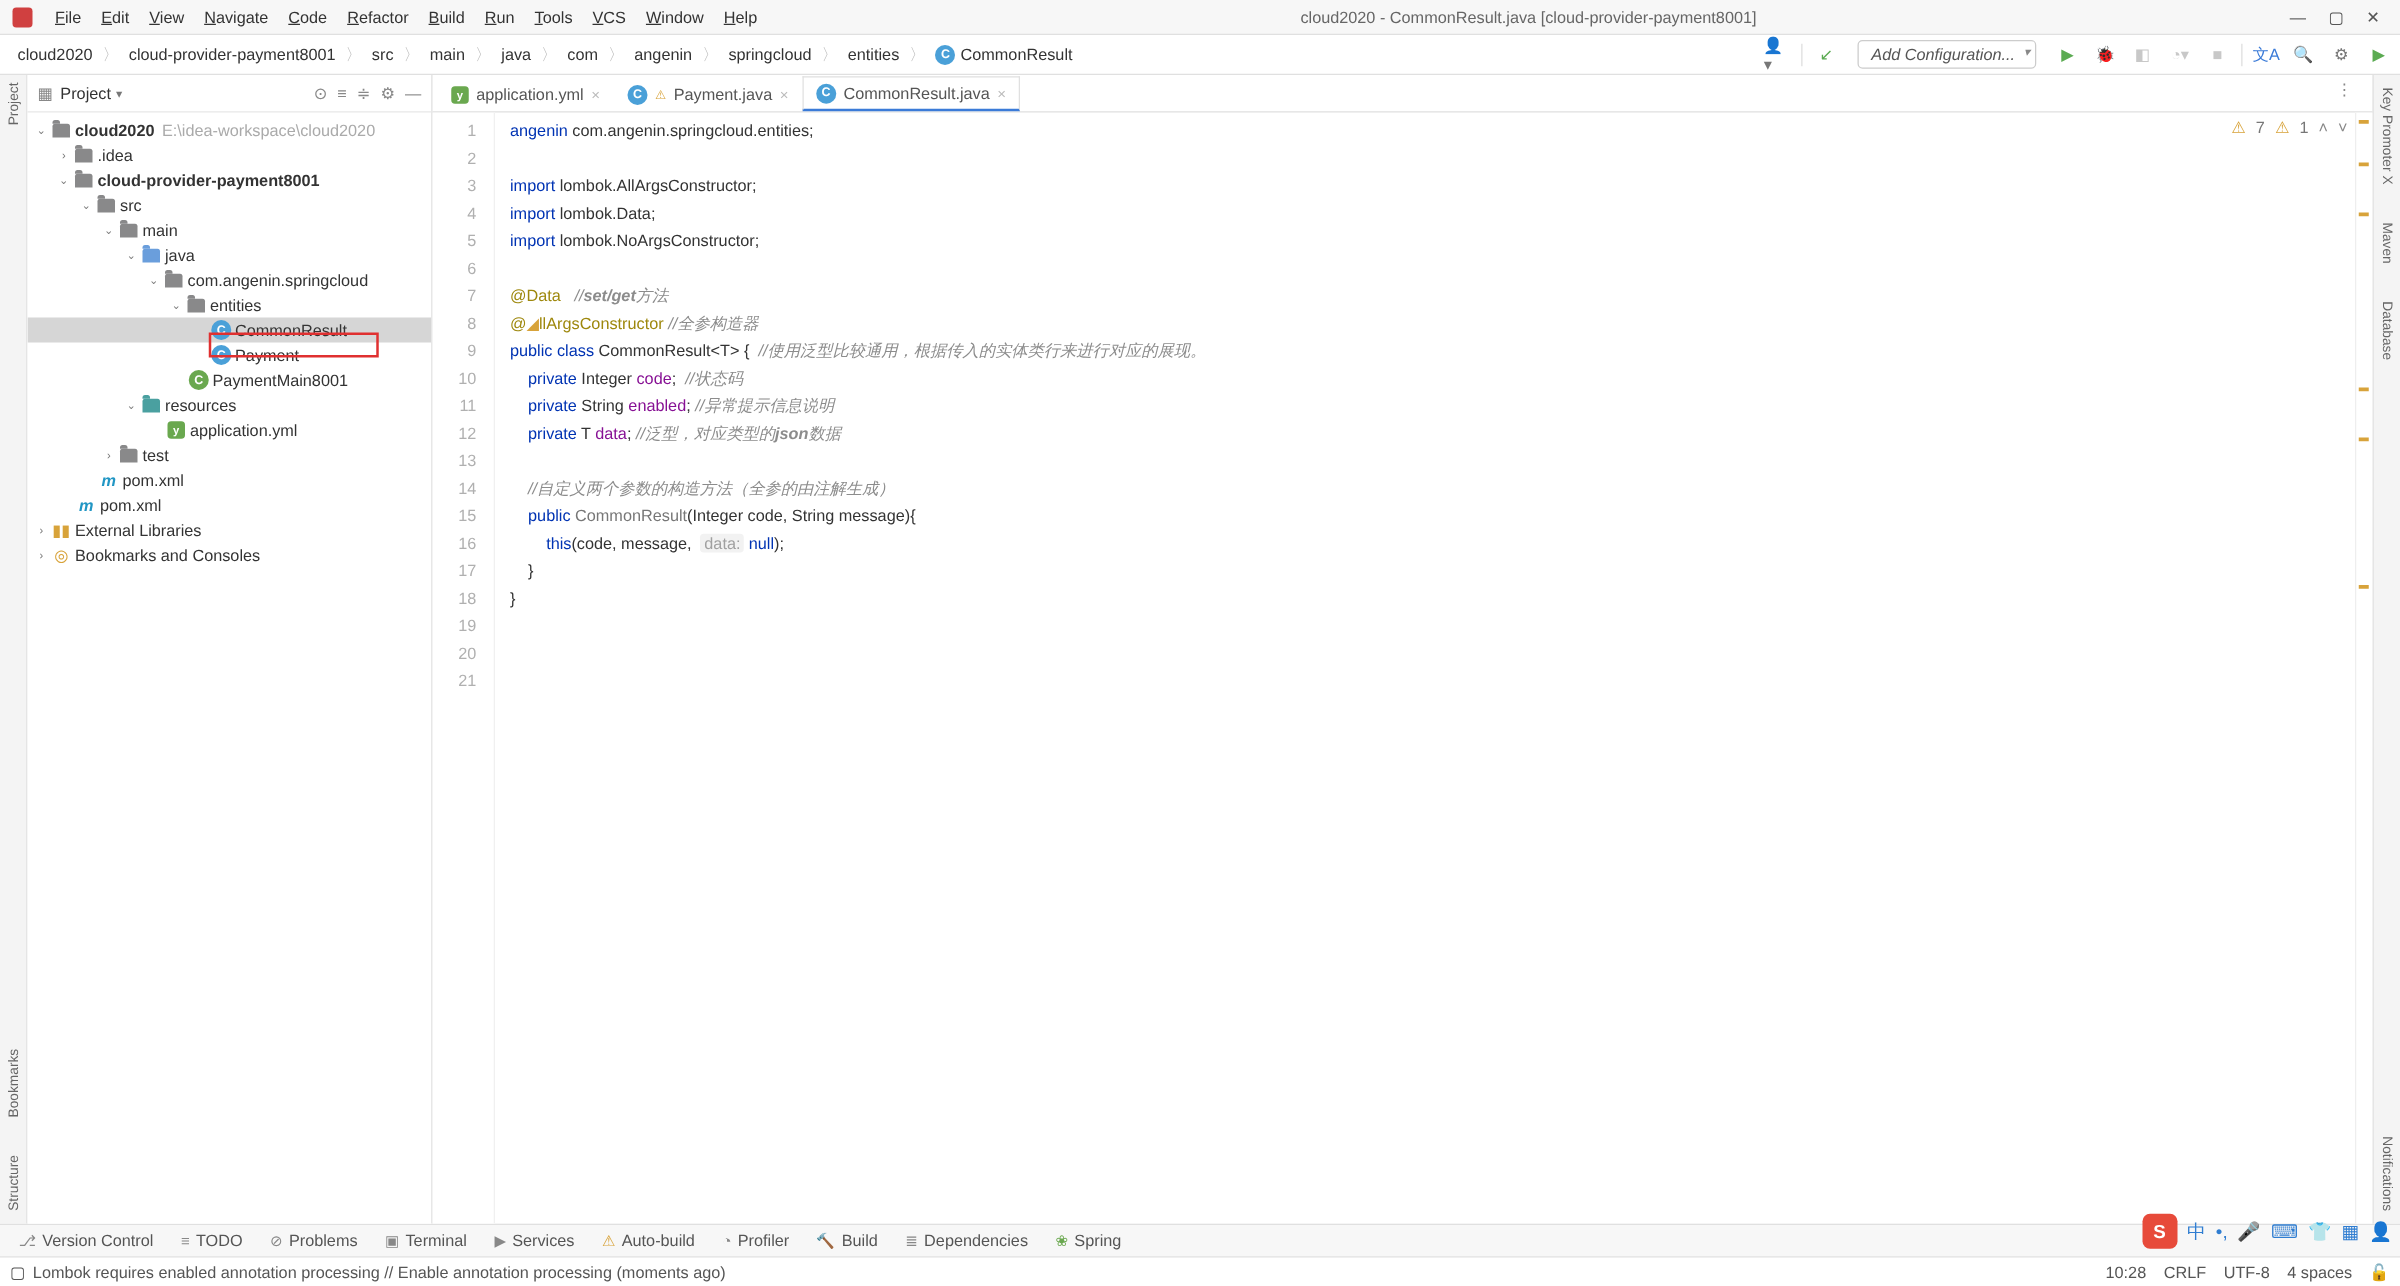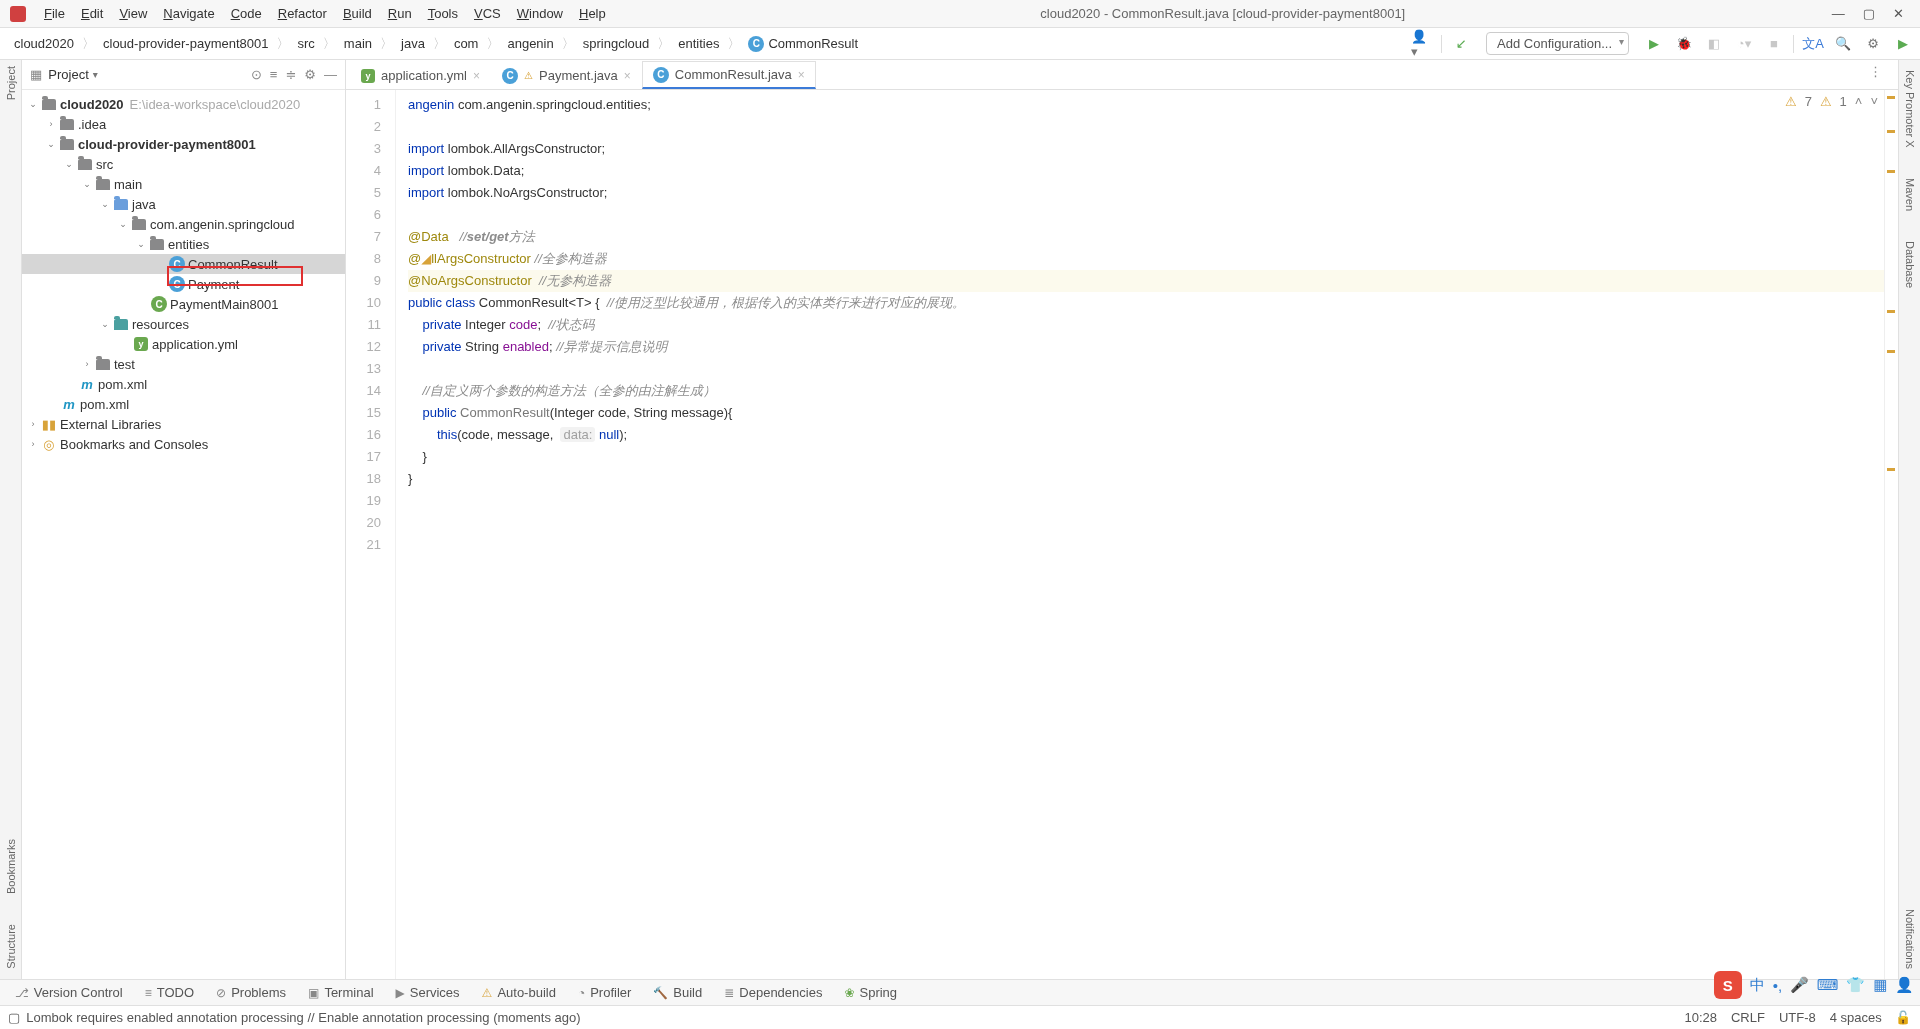--- a/index.html
+++ b/index.html
@@ -16,21 +16,21 @@
 
 
 .toolbar { height:32px; display:flex; align-items:center; border-bottom:1px solid #e0e0e0; background:#fff; padding:0 6px; }
 .breadcrumbs { display:flex; align-items:center; gap:4px; flex:1; padding-left:4px; }
 .crumb { padding:2px 4px; color:#333; }
 .crumb-sep { color:#bbb; }
 .crumb-last { display:flex; align-items:center; gap:4px; }
 .c-icon { display:inline-flex; align-items:center; justify-content:center; width:16px; height:16px; border-radius:50%; background:#4aa0d8; color:#fff; font-size:10px; font-weight:bold; }
 .tool-right { display:flex; align-items:center; gap:8px; }
 .tool-btn { width:22px; height:22px; display:flex; align-items:center; justify-content:center; color:#777; border-radius:3px; }
-.add-config { border:1px solid #ccc; border-radius:4px; padding:3px 16px 3px 10px; color:#555; position:relative; margin:0 6px; }
+.add-config { border:1px solid #ccc; border-radius:4px; padding:3px 16px 3px 10px; color:#555; position:relative; margin:0 6px;font-style:italic; }
 .add-config::after { content:"▾"; position:absolute; right:4px; top:3px; font-size:10px; color:#888;}
 .run-icon { color:#5bab52; }
 .disabled { color:#c8c8c8; }
 
 
 .main { flex:1; display:flex; overflow:hidden; }
 .left-gutter { width:22px; background:#f4f4f4; border-right:1px solid #e0e0e0; display:flex; flex-direction:column; align-items:center; padding-top:6px; gap:30px; }
 .left-gutter .vtext { writing-mode:vertical-rl; transform:rotate(180deg); color:#666; font-size:11px; }
 
 .project-pane { width:324px; border-right:1px solid #e0e0e0; display:flex; flex-direction:column; background:#fff; }
@@ -372,24 +372,24 @@
         </div>
       <div class="code" id="code">
           <div class="l"><span class="kw">angenin</span> com.angenin.springcloud.entities;</div>
           <div class="l">&nbsp;</div>
           <div class="l"><span class="kw">import</span> lombok.AllArgsConstructor;</div>
           <div class="l"><span class="kw">import</span> lombok.Data;</div>
           <div class="l"><span class="kw">import</span> lombok.NoArgsConstructor;</div>
           <div class="l">&nbsp;</div>
           <div class="l"><span class="ann">@Data</span>   <span class="cm">//<span class="cm-k">set/get</span>方法</span></div>
           <div class="l"><span class="ann">@<span class="lamp">◢</span>llArgsConstructor</span> <span class="cm">//全参构造器</span></div>
-          <div class="l caret-line"><span class="ann">@NoArgsConstructor</span>  <span class="cm">//无参构造器</span></div>
           <div class="l"><span class="kw">public</span> <span class="kw">class</span> CommonResult&lt;T&gt; {  <span class="cm">//使用泛型比较通用，根据传入的实体类行来进行对应的展现。</span></div>
           <div class="l">    <span class="kw">private</span> Integer <span class="fld">code</span>;  <span class="cm">//状态码</span></div>
           <div class="l">    <span class="kw">private</span> String <span class="fld">enabled</span>; <span class="cm">//异常提示信息说明</span></div>
+          <div class="l">    <span class="kw">private</span> T <span class="fld">data</span>; <span class="cm">//泛型，对应类型的<span class="cm-k">json</span>数据</span></div>
           <div class="l">&nbsp;</div>
           <div class="l">    <span class="cm">//自定义两个参数的构造方法（全参的由注解生成）</span></div>
           <div class="l">    <span class="kw">public</span> <span style="color:#777">CommonResult</span>(Integer code, String message){</div>
           <div class="l">        <span class="kw">this</span>(code, message,  <span class="hint-p">data:</span> <span class="kw">null</span>);</div>
           <div class="l">    }</div>
           <div class="l">}</div>
           <div class="l">&nbsp;</div>
         </div>
       <div class="error-stripe">
         <div class="mark y" style="top:6px;"></div>

